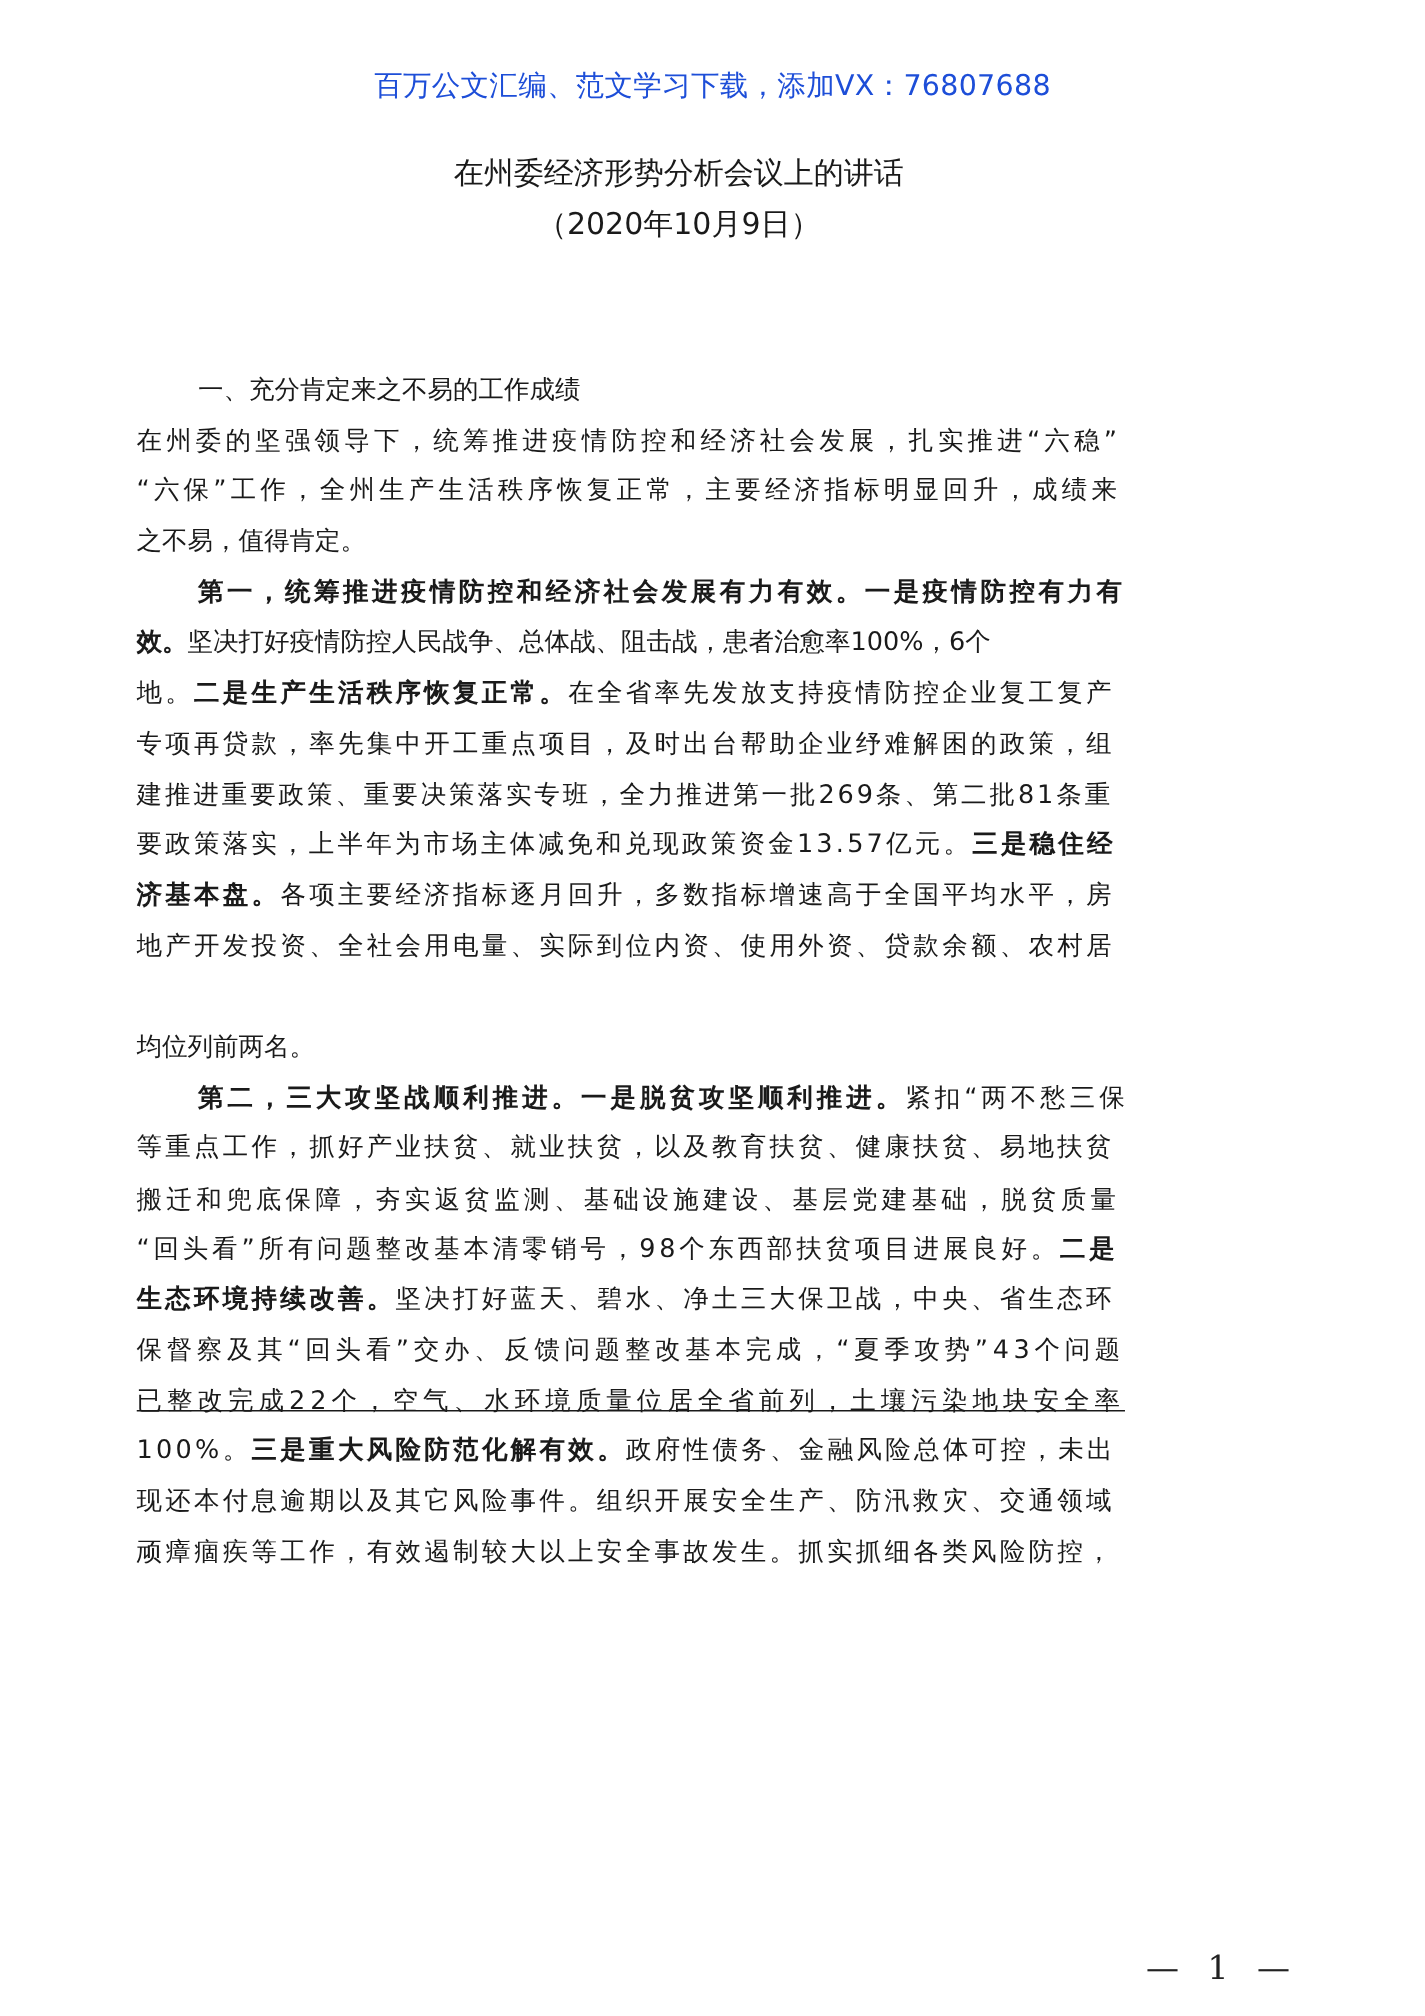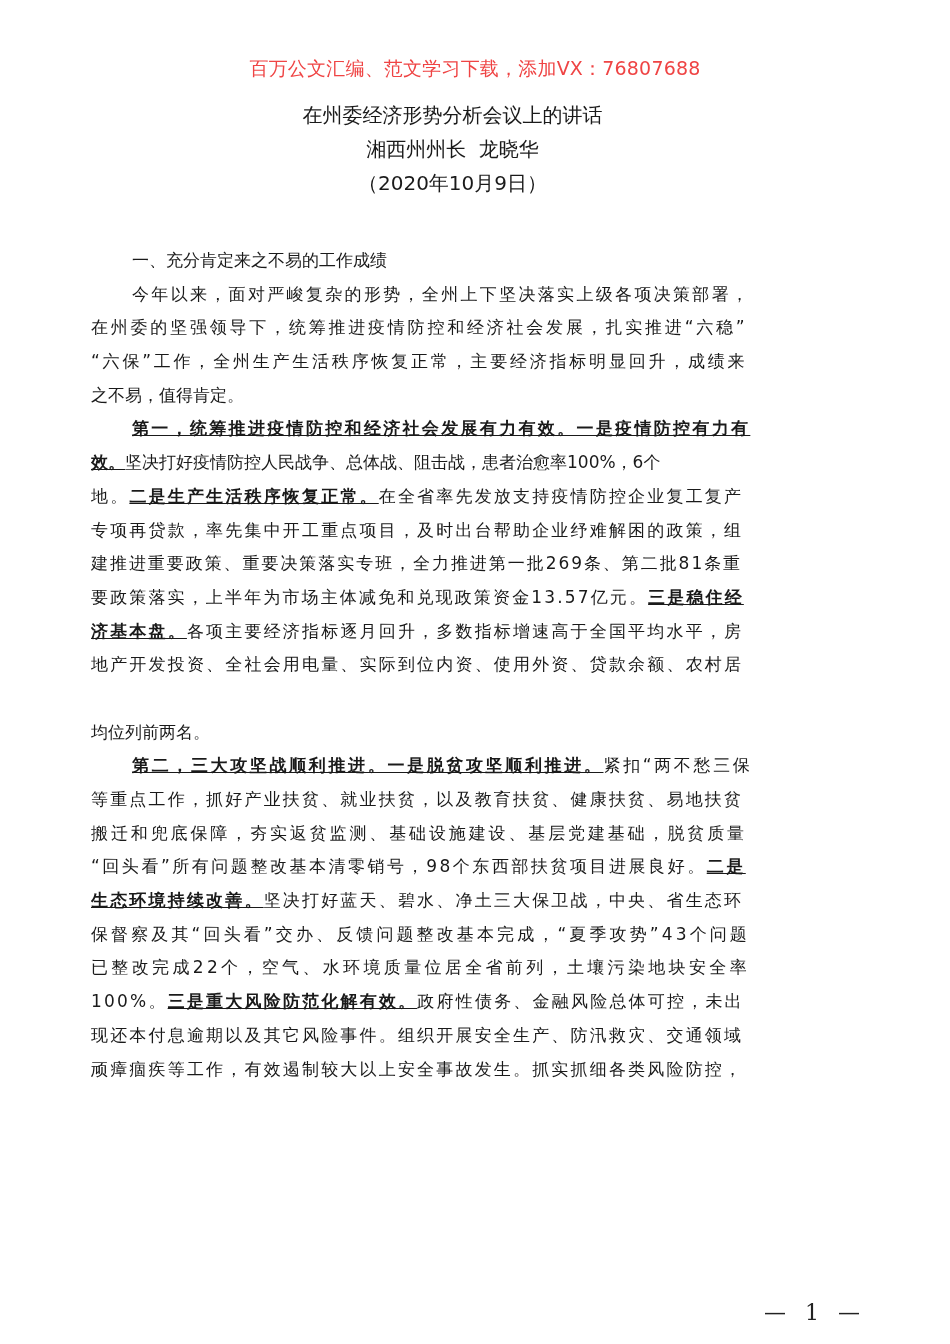--- a/index.html
+++ b/index.html
@@ -1,51 +1,47 @@
 <!DOCTYPE html>
 <html><head>
 <meta charset="utf-8">
 <style>
   html, body { margin: 0; padding: 0; background: #ffffff; }
   body { width: 950px; height: 1344px; position: relative; overflow: hidden;
          font-family: "DejaVu Sans", "Liberation Sans", sans-serif; color: #1a1a1a; }
   .banner { position: absolute; top: 44px; left: 0; width: 950px; text-align: center;
-            font-size: 19px; color: #ef4444; letter-spacing: 0.2px; margin-top: 12px; }
+            font-size: 19px; color: #1d4ed8; letter-spacing: 0.2px; }
   .title-block { position: absolute; top: 98px; left: 0; width: 905px; text-align: center;
                  font-size: 20px; line-height: 34px; }
   .body { position: absolute; top: 244px; left: 91px; width: 769px; font-size: 17px; }
   .line { height: 33.7px; line-height: 33.7px; white-space: nowrap; display: flex;
           justify-content: space-between; overflow: hidden; }
   .line.last { justify-content: flex-start; }
   .line.indent { padding-left: 41px; }
   .line span { white-space: pre; }
-  b { font-weight: bold; text-decoration: underline; }
+  b { font-weight: bold; }
   .page-num { position: absolute; top: 1300px; left: 764px; font-family: "DejaVu Serif", "Liberation Serif", serif;
               font-size: 22px; color: #222; letter-spacing: 6px; }
 </style>
 </head>
 <body>
 
 <div class="banner">百万公文汇编、范文学习下载，添加VX：76807688</div>
 
 <div class="title-block">
   <div>在州委经济形势分析会议上的讲话</div>
-  <div style="white-space:pre;">湘西州州长  龙晓华</div>
   <div>（2020年10月9日）</div>
 </div>
 
 <div class="body">
   <div class="line last indent">
       <span>一、充分肯定来之不易的工作成绩</span>
     </div>
 
   <div>
-    <div class="line indent">
-        <span style="display: inline-block; letter-spacing: 2.323px;">今年以来，面对严峻复杂的形势，全州上下坚决落实上级各项决策部署，</span>
-      </div>
     <div class="line">
         <span style="display: inline-block; letter-spacing: 2.788px;">在州委的坚强领导下，统筹推进疫情防控和经济社会发展，扎实推进“六稳”</span>
       </div>
     <div class="line">
         <span style="display: inline-block; letter-spacing: 2.788px;">“六保”工作，全州生产生活秩序恢复正常，主要经济指标明显回升，成绩来</span>
       </div>
     <div class="line last">
         <span>之不易，值得肯定。</span>
       </div>
   </div>
@@ -96,21 +92,21 @@
     <div class="line">
         <span style="display: inline-block; letter-spacing: 2.529px;"><span>“回头看”所有问题整改基本清零销号，98个东西部扶贫项目进展良好。</span><b>二是</b></span>
       </div>
     <div class="line">
         <span style="display: inline-block; letter-spacing: 2.182px;"><b>生态环境持续改善。</b><span>坚决打好蓝天、碧水、净土三大保卫战，中央、省生态环</span></span>
       </div>
     <div class="line">
         <span style="display: inline-block; letter-spacing: 3.118px;">保督察及其“回头看”交办、反馈问题整改基本完成，“夏季攻势”43个问题</span>
       </div>
     <div class="line">
-        <span style="display: inline-block; letter-spacing: 3.344px;">已整改完成22个，空气、水环境质量位居全省前列，土壤污染地块安全率</span>
+        <span style="display: inline-block; letter-spacing: 3.344px; text-decoration: underline;">已整改完成22个，空气、水环境质量位居全省前列，土壤污染地块安全率</span>
       </div>
     <div class="line">
         <span style="display: inline-block; letter-spacing: 2.206px;"><span>100%。</span><b>三是重大风险防范化解有效。</b><span>政府性债务、金融风险总体可控，未出</span></span>
       </div>
     <div class="line">
         <span style="display: inline-block; letter-spacing: 2.182px;">现还本付息逾期以及其它风险事件。组织开展安全生产、防汛救灾、交通领域</span>
       </div>
     <div class="line">
         <span style="display: inline-block; letter-spacing: 2.182px;">顽瘴痼疾等工作，有效遏制较大以上安全事故发生。抓实抓细各类风险防控，</span>
       </div>

